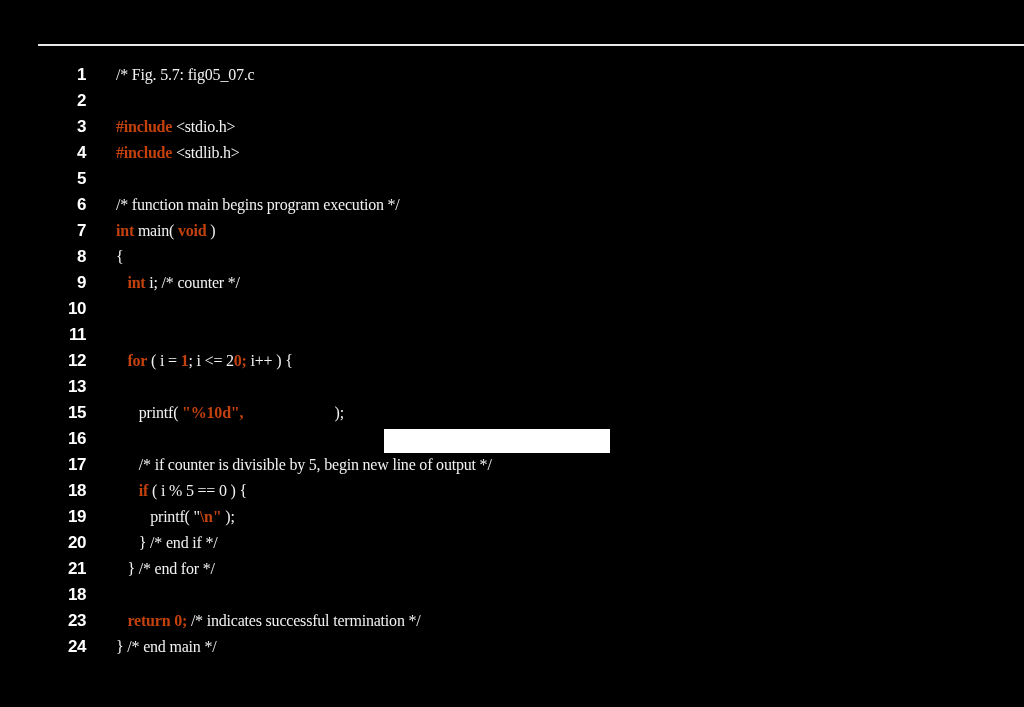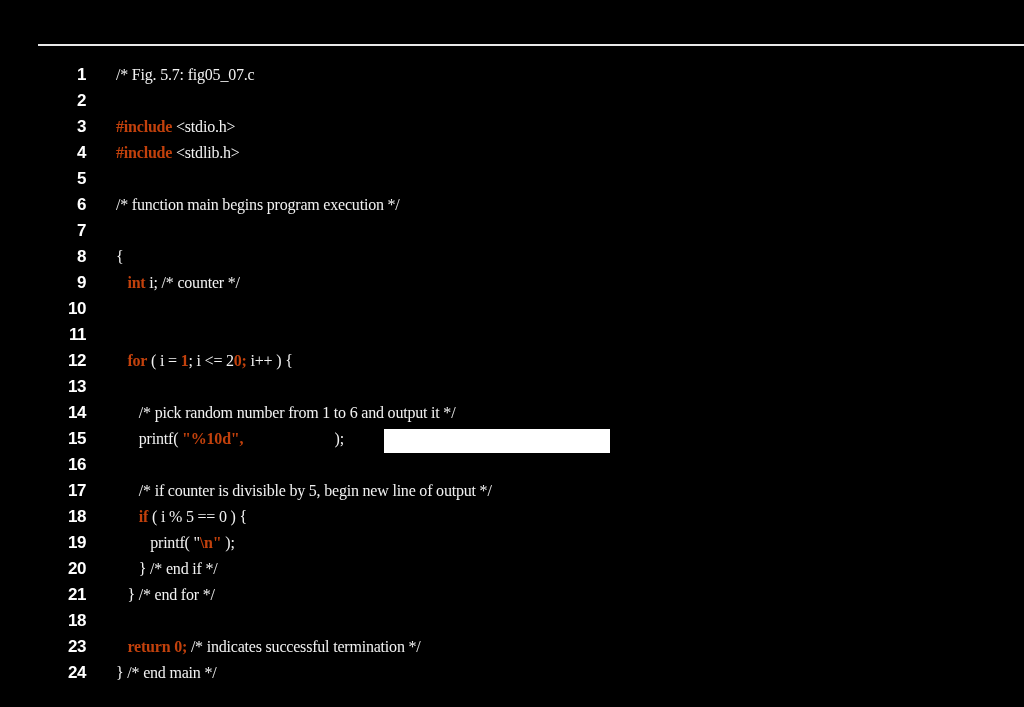--- a/index.html
+++ b/index.html
@@ -93,28 +93,27 @@
 
   <div class="top-rule"></div>
 
   <div class="code-area">
       <div class="code-line"><span class="lineno">1</span><span class="linecode">/* Fig. 5.7: fig05_07.c</span></div>
       <div class="code-line"><span class="lineno">2</span></div>
       <div class="code-line"><span class="lineno">3</span><span class="linecode"><b>#include</b> &lt;stdio.h&gt;</span></div>
       <div class="code-line"><span class="lineno">4</span><span class="linecode"><b>#include</b> &lt;stdlib.h&gt;</span></div>
       <div class="code-line"><span class="lineno">5</span><span class="linecode"></span></div>
       <div class="code-line"><span class="lineno">6</span><span class="linecode">/* function main begins program execution */</span></div>
-      <div class="code-line"><span class="lineno">7</span></div>
+      <div class="code-line"><span class="lineno">7</span><span class="linecode"><b>int</b> main( <b>void</b> )</span></div>
       <div class="code-line"><span class="lineno">8</span><span class="linecode">{</span></div>
       <div class="code-line"><span class="lineno">9</span><span class="linecode">   <b>int</b> i; /* counter */</span></div>
       <div class="code-line"><span class="lineno">10</span><span class="linecode"></span></div>
       <div class="code-line"><span class="lineno">11</span></div>
       <div class="code-line"><span class="lineno">12</span><span class="linecode">   <b>for</b> ( i = <b>1</b>; i &lt;= 2<b>0;</b> i++ ) {</span></div>
       <div class="code-line"><span class="lineno">13</span><span class="linecode"></span></div>
-      <div class="code-line"><span class="lineno">14</span><span class="linecode">      /* pick random number from 1 to 6 and output it */</span></div>
       <div class="code-line"><span class="lineno">15</span><span class="linecode">      printf( <b>"%10d",</b>                        );</span></div>
       <div class="code-line"><span class="lineno">16</span><span class="linecode"></span></div>
       <div class="code-line"><span class="lineno">17</span><span class="linecode">      /* if counter is divisible by 5, begin new line of output */</span></div>
       <div class="code-line"><span class="lineno">18</span><span class="linecode">      <b>if</b> ( i %<b> </b>5 ==<b> </b>0 ) {</span></div>
       <div class="code-line"><span class="lineno">19</span><span class="linecode">         printf( "<b>\n" </b>);</span></div>
       <div class="code-line"><span class="lineno">20</span><span class="linecode">      } /* end if */</span></div>
       <div class="code-line"><span class="lineno">21</span><span class="linecode">   } /* end for */</span></div>
       <div class="code-line"><span class="lineno">18</span><span class="linecode"></span></div>
       <div class="code-line"><span class="lineno">23</span><span class="linecode">   <b>return 0;</b> /* indicates successful termination */</span></div>
       <div class="code-line"><span class="lineno">24</span><span class="linecode">} /* end main */</span></div>

